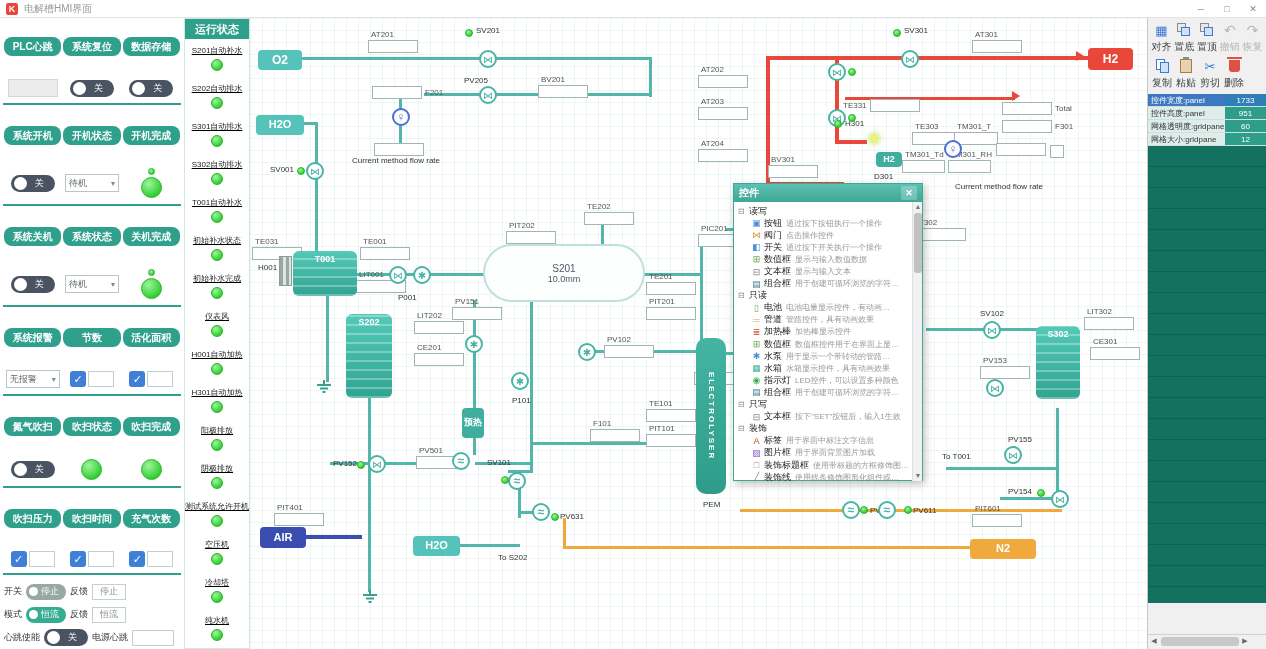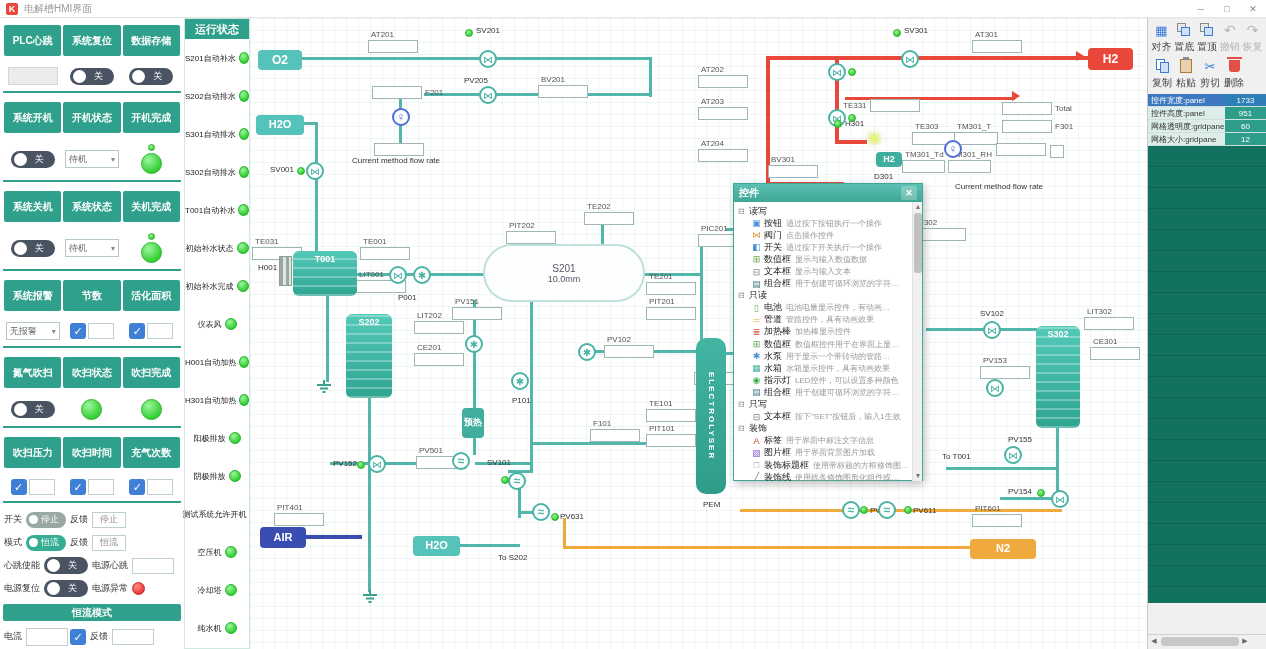--- a/index.html
+++ b/index.html
@@ -10,21 +10,21 @@
   .titlebar{position:absolute;left:0;top:0;width:1266px;height:18px;background:#fff;border-bottom:1px solid #e4e4e4;display:flex;align-items:center;}
   .logo{width:12px;height:12px;background:#e8473a;border-radius:2px;color:#fff;font-size:9px;font-weight:bold;display:flex;align-items:center;justify-content:center;margin:0 6px 0 6px;}
   .win-title{color:#9a9a9a;font-size:10px;}
   .win-btns{margin-left:auto;display:flex;}
   .win-btn{width:26px;height:17px;color:#888;font-size:9px;display:flex;align-items:center;justify-content:center;cursor:default;}
 
   
   .left-panel{position:absolute;left:0;top:18px;width:184px;height:631px;background:#fff;padding:3px 3px 0 3px;overflow:hidden;}
   .sec{border-bottom:2px solid #2fa08c;margin-bottom:5px;padding-bottom:6px;}
   .sec-hrow{display:flex;}
-  .sec-h{flex:1;margin:4px 1px;background:#2fa08c;color:#fff;font-size:10px;font-weight:bold;height:31px;display:flex;align-items:center;justify-content:center;border-radius:2px;white-space:nowrap;}
+  .sec-h{flex:1;margin:16px 1px;background:#2fa08c;color:#fff;font-size:10px;font-weight:bold;height:19px;display:flex;align-items:center;justify-content:center;border-radius:8px;white-space:nowrap;}
   .sec-crow{display:flex;padding-top:7px;}
   .col{flex:1;display:flex;align-items:center;justify-content:center;}
   .inbox{width:50px;height:18px;background:#ececec;border:1px solid #d5d5d5;}
   .tog{width:44px;height:17px;border-radius:9px;background:#4a5362;display:flex;align-items:center;padding:0 3px;cursor:pointer;}
   .tog .knob{width:13px;height:13px;border-radius:50%;background:#fff;}
   .tog .tg-t{flex:1;text-align:center;color:#fff;font-size:9px;}
   .sel{width:54px;height:18px;background:#fff;border:1px solid #b5c8c4;font-size:9px;color:#666;display:flex;align-items:center;justify-content:space-between;padding:0 3px;cursor:pointer;}
   .sel .caret{color:#888;font-size:8px;}
   .ledwrap{display:flex;flex-direction:column;align-items:center;gap:2px;}
   .led{width:21px;height:21px;border-radius:50%;background:radial-gradient(circle at 35% 30%,#9cf69c,#2ecc2e 75%);border:1px solid #29b429;}
@@ -43,21 +43,21 @@
   .pill.grey{background:#98a8a2;}
   .pill.teal{background:#35ad92;}
   .val{min-width:34px;height:16px;border:1px solid #c0d0cc;font-size:9px;color:#888;display:flex;align-items:center;justify-content:center;background:#fff;padding:0 2px;}
   .wbox{width:42px;height:16px;background:#fff;border:1px solid #c0d0cc;}
   .fieldck{display:flex;gap:2px;align-items:center;}
   .field{width:42px;height:18px;background:#fff;border:1px solid #c0d0cc;}
 
   
   .status-col{position:absolute;left:184px;top:18px;width:66px;height:631px;background:#fff;border:1px solid #cfe8e2;}
   .st-title{background:#2fa08c;color:#fff;font-weight:bold;font-size:11px;height:20px;display:flex;align-items:center;justify-content:center;}
-  .st-item{height:38px;display:flex;flex-direction:row;align-items:center;justify-content:center;gap:3px;}
+  .st-item{height:38px;display:flex;flex-direction:column;align-items:center;justify-content:center;gap:3px;text-decoration:underline;}
   .st-lbl{font-size:8px;color:#222;white-space:nowrap;}
   .st-dot{width:12px;height:12px;border-radius:50%;background:radial-gradient(circle at 35% 30%,#9cf69c,#2ecc2e 75%);border:1px solid #29b429;}
 
   
   .canvas{position:absolute;left:250px;top:18px;width:897px;height:631px;background-color:#fff;
     background-image:linear-gradient(rgba(31,143,127,0.07) 1px,transparent 1px),linear-gradient(90deg,rgba(31,143,127,0.07) 1px,transparent 1px);
     background-size:12px 12px;overflow:hidden;}
   .pipe{position:absolute;}
   .pc-t{background:#52b7aa;}  .pc-r{background:#e8473a;}  .pc-o{background:#f0a93c;}  .pc-b{background:#3a4db1;}
   .tagw{position:absolute;display:flex;z-index:3;}
@@ -805,21 +805,21 @@
       <div class="cled" style="position: absolute; left: 251px; top: 458px;"></div>
       <div class="cled" style="position: absolute; left: 301px; top: 495px;"></div>
       <div class="cled" style="position: absolute; left: 610px; top: 488px;"></div>
       <div class="cled" style="position: absolute; left: 654px; top: 488px;"></div>
       <div class="cled" style="position: absolute; left: 107px; top: 443px;"></div>
       <div class="cled" style="position: absolute; left: 787px; top: 471px;"></div>
       <div class="cled" style="position: absolute; left: 598px; top: 50px;"></div>
       <div class="cled" style="position: absolute; left: 598px; top: 96px;"></div>
       <div class="tank" style="position: absolute; left: 43px; top: 233px; width: 64px; height: 45px;">T001</div>
       <div class="tank" style="position: absolute; left: 96px; top: 296px; width: 46px; height: 84px;">S202</div>
-      <div class="tank" style="position: absolute; left: 786px; top: 308px; width: 44px; height: 102px;">S302</div>
+      <div class="tank" style="position: absolute; left: 786px; top: 308px; width: 44px; height: 73px;">S302</div>
       <div class="cloud" style="position: absolute; left: 233px; top: 226px; width: 162px; height: 58px;">
         <div class="c1">S201</div>
         <div class="c2">10.0mm</div>
       </div>
       <div class="ely" style="position: absolute; left: 446px; top: 320px; width: 30px; height: 156px;">
         <span>ELECTROLYSER</span>
       </div>
     </div>
 
   <div class="dlg">

